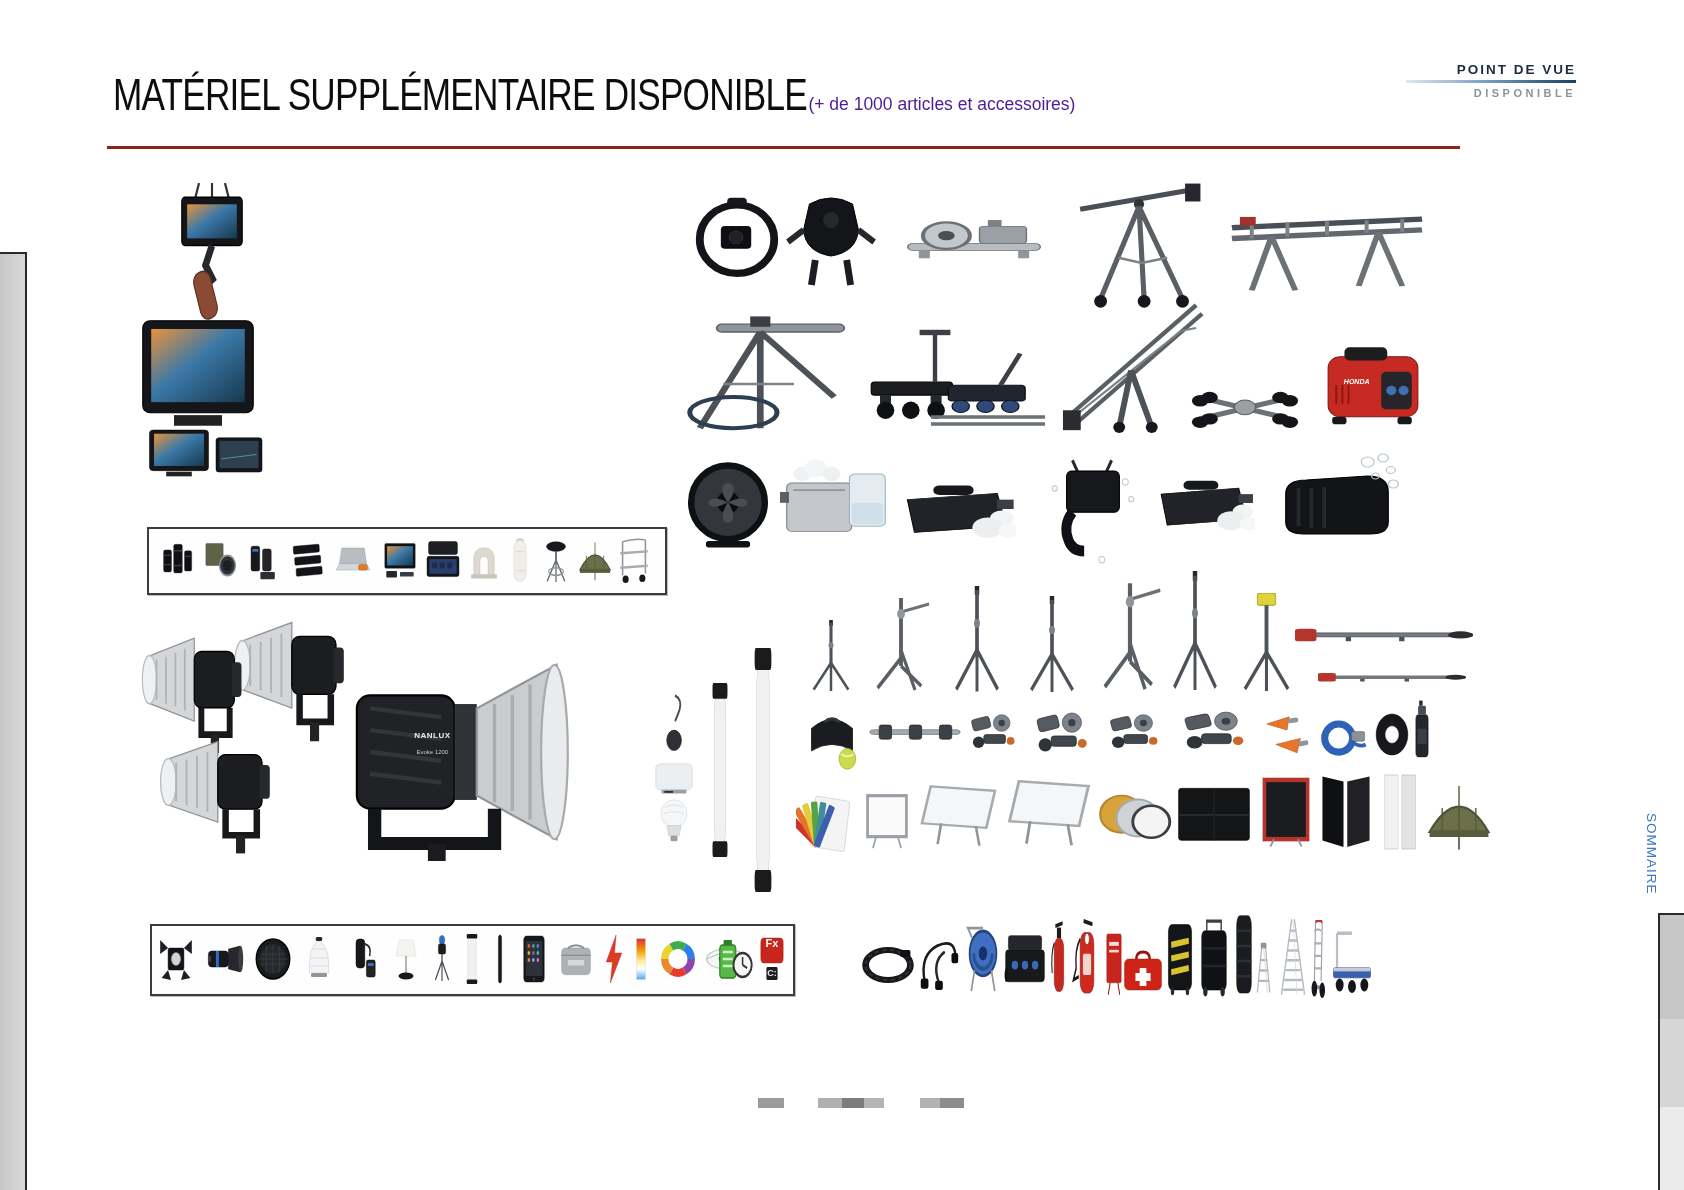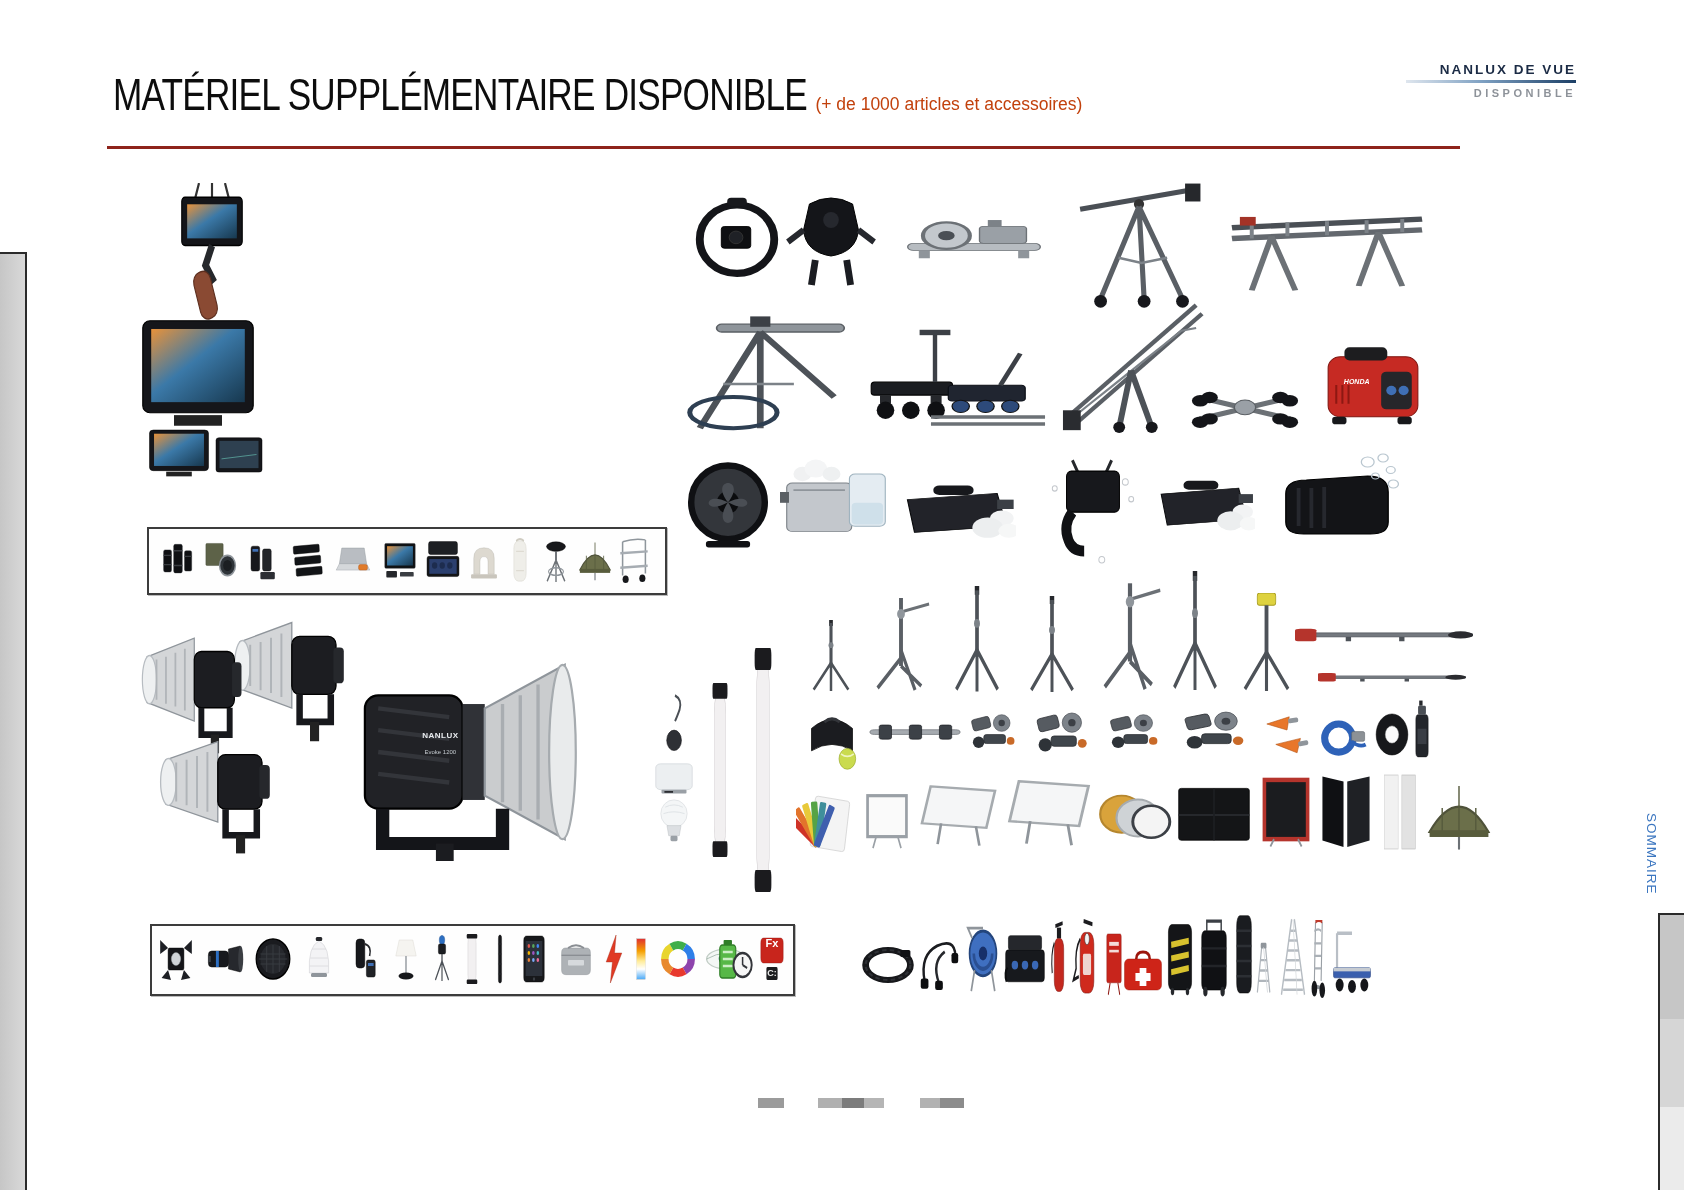--- a/index.html
+++ b/index.html
@@ -3,21 +3,21 @@
 <meta charset="utf-8">
 <style>
   html,body{margin:0;padding:0;background:#fff;}
   #page{position:relative;width:1684px;height:1190px;background:#fff;overflow:hidden;
         font-family:"Liberation Sans",sans-serif;color:#111;}
 
   
   #header{position:absolute;left:113px;top:70px;white-space:nowrap;}
   #title{display:inline-block;font-size:44px;font-weight:400;letter-spacing:-1px;color:#0d0d0d;
          transform:scaleX(.8);transform-origin:left bottom;margin-right:-192px;}
-  #subtitle{display:inline-block;font-size:17.5px;color:#c2410c;margin-left:27px;}
+  #subtitle{display:inline-block;font-size:17.5px;color:#4c1d95;margin-left:20px;}
   #rule{position:absolute;left:107px;top:146px;width:1353px;height:3px;background:#8e231b;}
 
   
   #logo{position:absolute;right:108px;top:62px;width:170px;text-align:right;}
   #logo-line1{font-size:13.5px;font-weight:700;letter-spacing:2px;color:#1b2b45;}
   #logo-sep{height:3px;margin:3px 0 4px 0;background:linear-gradient(to right,#dfe6ee 0%,#7ea0c2 45%,#1c3f66 100%);}
   #logo-line2{font-size:11px;font-weight:700;letter-spacing:3.5px;color:#8d9299;}
 
   
   #left-strip{position:absolute;left:0;top:252px;bottom:0;width:25px;
@@ -682,21 +682,21 @@
 </svg>
 
 <div id="page">
 
   <div id="header">
     <span id="title">MATÉRIEL SUPPLÉMENTAIRE DISPONIBLE</span><span id="subtitle">(+ de 1000 articles et accessoires)</span>
   </div>
   <div id="rule"></div>
 
   <div id="logo">
-    <div id="logo-line1">NANLUX DE VUE</div>
+    <div id="logo-line1">POINT DE VUE</div>
     <div id="logo-sep"></div>
     <div id="logo-line2">DISPONIBLE</div>
   </div>
 
   <div id="collage">
     <div class="stripbox" id="strip1"></div>
     <div class="stripbox" id="strip2"></div>
 
   <div class="item" style="left: 158px; top: 183px; width: 108px; height: 142px;">
         <svg viewBox="0 0 100 100" preserveAspectRatio="none">
@@ -872,21 +872,21 @@
       <div class="item" style="left: 140px; top: 622px; width: 118px; height: 134px;">
         <svg viewBox="0 0 100 100" preserveAspectRatio="none">
           <use href="#sym-monolight"></use>
         </svg>
       </div>
       <div class="item" style="left: 158px; top: 726px; width: 130px; height: 130px;">
         <svg viewBox="0 0 100 100" preserveAspectRatio="none">
           <use href="#sym-monolight"></use>
         </svg>
       </div>
-      <div class="item" style="left: 356px; top: 643px; width: 222px; height: 218px;">
+      <div class="item" style="left: 348px; top: 643px; width: 222px; height: 218px;">
         <svg viewBox="0 0 100 100" preserveAspectRatio="none">
           <use href="#sym-evoke"></use>
         </svg>
         <span class="ilabel lb-evoke">NANLUX</span>
         <span class="ilabel sub-evoke">Evoke 1200</span>
       </div>
       <div class="item" style="left: 652px; top: 693px; width: 46px; height: 64px;">
         <svg viewBox="0 0 100 100" preserveAspectRatio="none">
           <use href="#sym-cordlight"></use>
         </svg>

